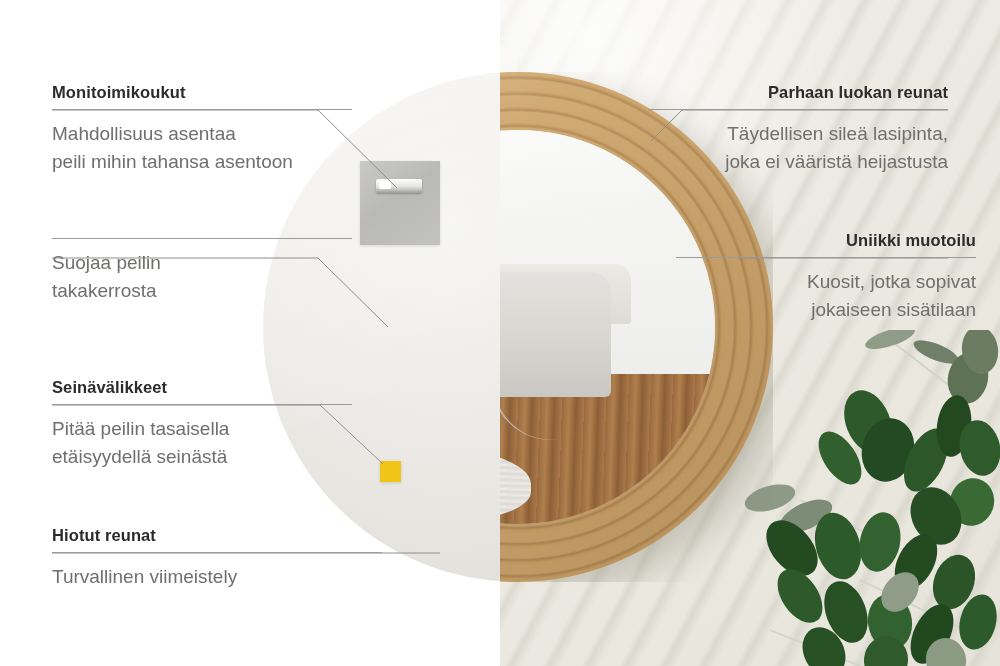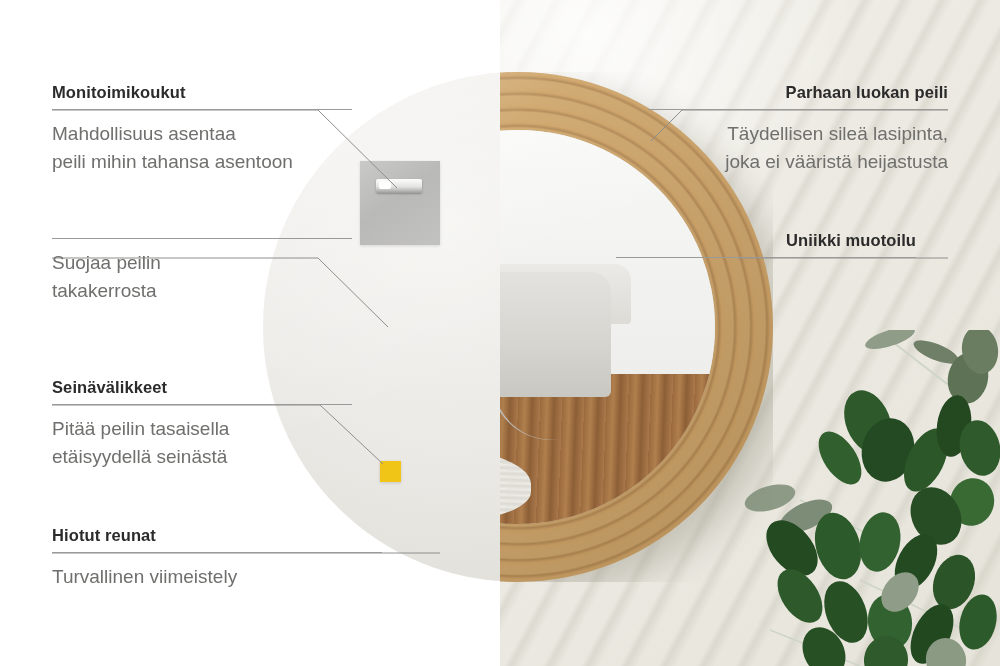--- a/index.html
+++ b/index.html
@@ -342,24 +342,26 @@
   </div>
 
   <div class="callout left" style="left:52px; top:378px; width:300px;">
     <div class="c-title">Seinävälikkeet</div>
     <div class="c-rule"></div>
     <div class="c-desc">Pitää peilin tasaisella
 etäisyydellä seinästä</div>
   </div>
 
   <div class="callout right" style="left:648px; top:83px; width:300px;">
-    <div class="c-title">Parhaan luokan peili</div>
+    <div class="c-title">Parhaan luokan reunat</div>
     <div class="c-rule"></div>
     <div class="c-desc">Täydellisen sileä lasipinta,
 joka ei vääristä heijastusta</div>
   </div>
 
-  <div class="callout right" style="left:616px; top:231px; width:300px;">
+  <div class="callout right" style="left:676px; top:231px; width:300px;">
     <div class="c-title">Uniikki muotoilu</div>
     <div class="c-rule"></div>
+    <div class="c-desc">Kuosit, jotka sopivat
+jokaiseen sisätilaan</div>
   </div>
 
 </div>
 
 </body></html>

